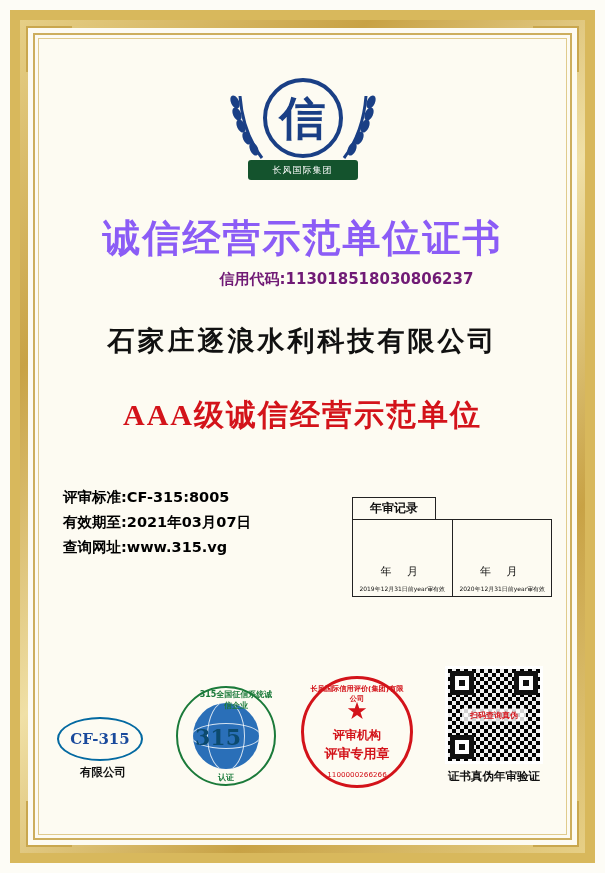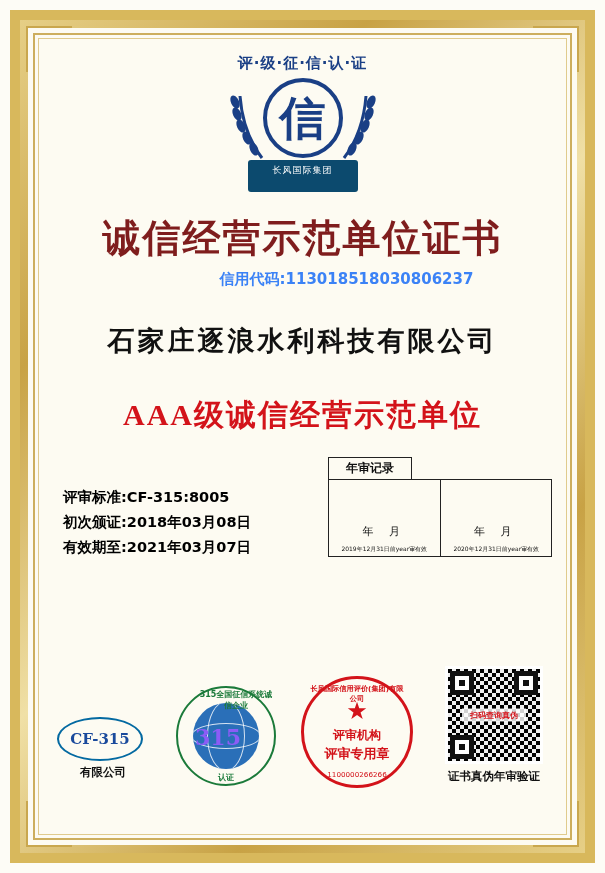--- a/index.html
+++ b/index.html
@@ -115,22 +115,22 @@
     font-weight: bold;
     color: #1a3f85;
     line-height: 1;
     font-family: "DejaVu Serif", "Liberation Serif", serif;
   }
   .emblem-ribbon {
     position: absolute;
     left: 40px;
     top: 110px;
     width: 110px;
-    height: 32px;
-    background: #0c4a6e;
+    height: 20px;
+    background: #14532d;
     border-radius: 3px;
     color: #ffffff;
     font-size: 9px;
     text-align: center;
     line-height: 20px;
     letter-spacing: 1px;
   }
   .wheat {
     position: absolute;
     top: 30px;
@@ -142,33 +142,33 @@
 
   
   .main-title {
     position: absolute;
     top: 168px;
     left: 0;
     right: 0;
     text-align: center;
     font-size: 38px;
     font-weight: bold;
-    color: #7f1d1d;
+    color: #8b5cf6;
     letter-spacing: 2px;
     font-family: "DejaVu Sans", "Liberation Sans", sans-serif;
   }
   .credit-code {
     position: absolute;
     top: 225px;
     left: 8px;
     right: 0;
     text-align: center;
     font-size: 15px;
     font-weight: bold;
-    color: #3b82f6;
+    color: #701a75;
     padding-left: 80px;
   }
   .company-name {
     position: absolute;
     top: 278px;
     left: 0;
     right: 0;
     text-align: center;
     font-size: 27px;
     font-weight: bold;
@@ -197,23 +197,23 @@
     color: #000000;
     line-height: 25px;
     font-weight: bold;
     font-family: "DejaVu Sans", "Liberation Sans", sans-serif;
   }
   .details .row { white-space: nowrap; }
 
   
   .review-box {
     position: absolute;
-    top: 412px;
+    top: 452px;
     right: 8px;
-    width: 224px;
+    width: 200px;
     margin-left: 10px;
   }
   .review-title {
     font-size: 12px;
     font-weight: bold;
     color: #111;
     border: 1px solid #222;
     border-bottom: none;
     width: 84px;
     text-align: center;
@@ -317,21 +317,21 @@
     border-radius: 50%;
   }
   .globe-inner::before { left: 14px; top: -2px; width: 36px; height: 68px; }
   .globe-inner::after { left: -2px; top: 20px; width: 68px; height: 24px; }
   .globe-num {
     position: absolute;
     left: 0; right: 16px; top: 38px;
     text-align: center;
     font-size: 22px;
     font-weight: bold;
-    color: #8b5cf6;
+    color: #0c4a6e;
     font-family: "DejaVu Serif", "Liberation Serif", serif;
     z-index: 3;
   }
   .globe-arc {
     position: absolute;
     left: 0; right: 0;
     text-align: center;
     font-size: 8px;
     color: #1b7a3a;
     font-weight: bold;
@@ -450,21 +450,20 @@
   <div class="border-thin2"></div>
   <div class="corner tl"></div>
   <div class="corner tr"></div>
   <div class="corner bl"></div>
   <div class="corner br"></div>
 
   <div class="content">
 
     <div class="emblem-wrap">
       <div class="emblem">
-        <div class="emblem-arc-text">评·级·征·信·认·证</div>
 
         <svg class="wheat left" viewBox="0 0 44 82">
           <path d="M40 78 C28 62 20 42 18 16" stroke="#1a3f85" stroke-width="3" fill="none"></path>
           <g fill="#1a3f85">
             <ellipse cx="13" cy="22" rx="4" ry="7" transform="rotate(-25 13 22)"></ellipse>
             <ellipse cx="15" cy="34" rx="4" ry="7" transform="rotate(-25 15 34)"></ellipse>
             <ellipse cx="19" cy="46" rx="4" ry="7" transform="rotate(-25 19 46)"></ellipse>
             <ellipse cx="25" cy="58" rx="4" ry="7" transform="rotate(-25 25 58)"></ellipse>
             <ellipse cx="32" cy="69" rx="4" ry="7" transform="rotate(-25 32 69)"></ellipse>
           </g>
@@ -493,22 +492,22 @@
     <div class="credit-code">
       <span>信用代码:</span><span>113018518030806237</span>
     </div>
 
     <div class="company-name">石家庄逐浪水利科技有限公司</div>
 
     <div class="award-line">AAA级诚信经营示范单位</div>
 
     <div class="details">
       <div class="row">评审标准:CF-315:8005</div>
-      <div class="row">初次颁证:2018年03月08日</div>
       <div class="row">有效期至:2021年03月07日</div>
+      <div class="row">查询网址:www.315.vg</div>
     </div>
 
     <div class="review-box">
       <div class="review-title">年审记录</div>
       <div class="review-table">
         <div class="review-cell">
           <div class="ym">年 月</div>
           <div class="note">2019年12月31日前year审有效</div>
         </div>
         <div class="review-cell">

